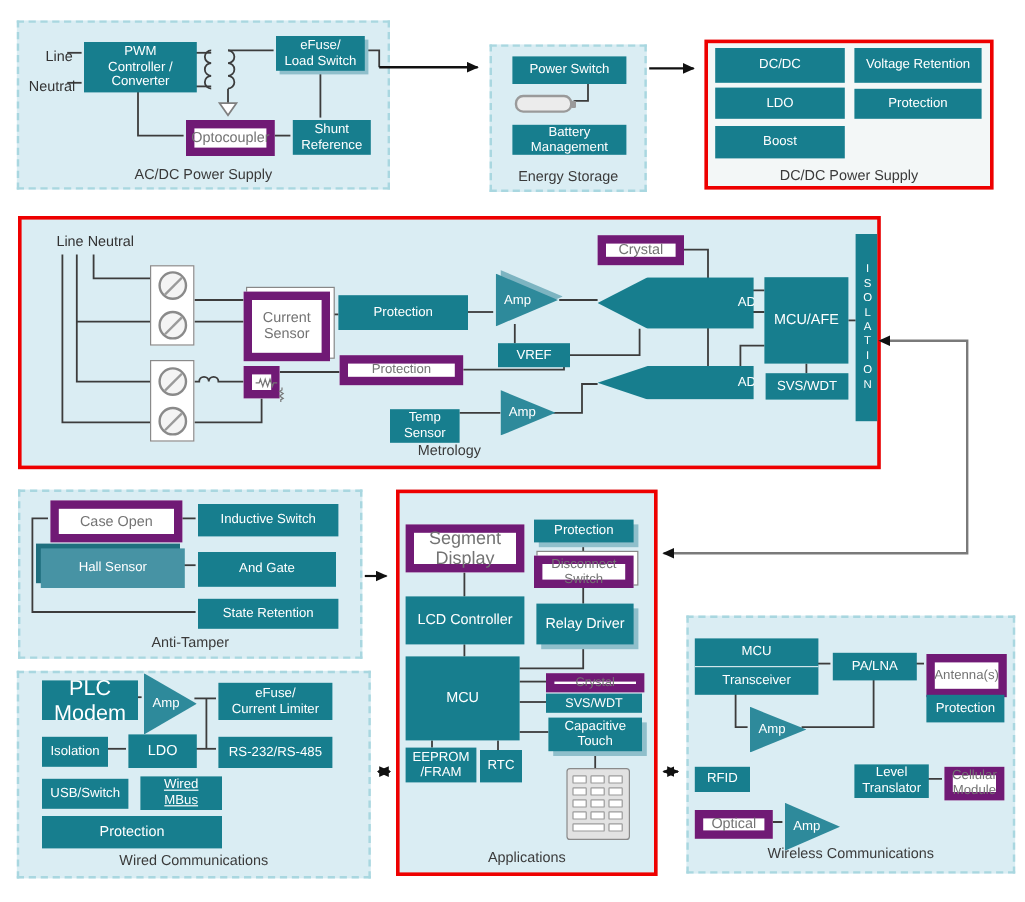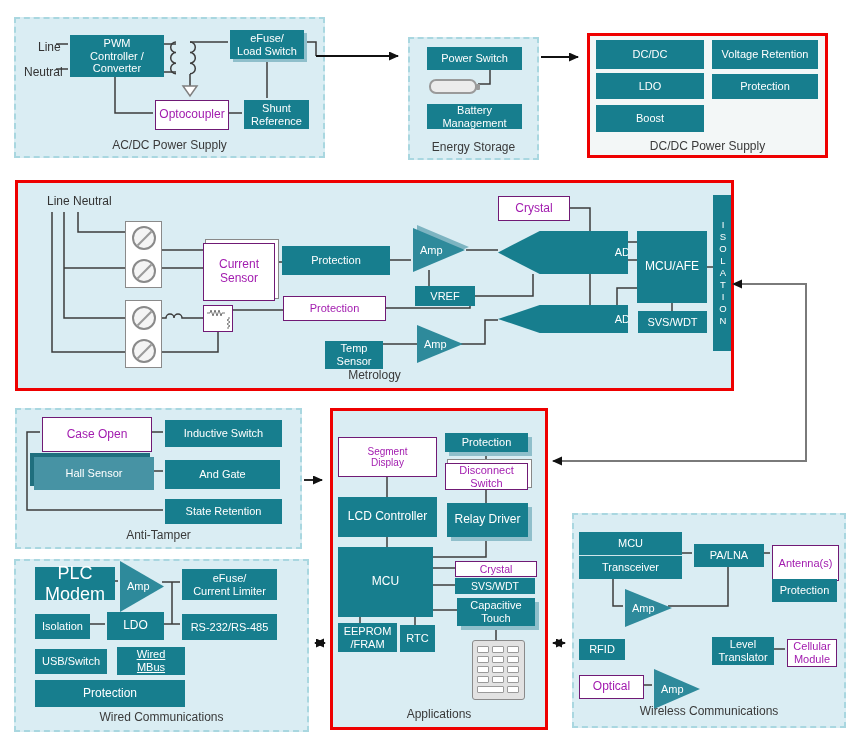--- a/index.html
+++ b/index.html
@@ -8,21 +8,21 @@
     font-family:"Liberation Sans","DejaVu Sans",sans-serif;overflow:hidden;
   }
   .sec{position:absolute;background:#DAEDF3;border:2px dashed #A9D7E0;box-sizing:border-box;}
   .sec.red{border:3px solid #EE0000;}
   .sec.graybg{background:#F3F7F7;}
   .sec-title{position:absolute;left:0;right:0;bottom:4px;text-align:center;
     color:#3a3a3a;font-size:12px;z-index:2;}
   .box{position:absolute;background:#177E8E;color:#fff;font-size:11px;line-height:1.15;
     display:flex;align-items:center;justify-content:center;text-align:center;
     white-space:pre-line;z-index:2;box-sizing:border-box;padding:1px 2px;}
-  .wbox{background:#fff;border:1px solid #701a75;color:#a21caf;}
+  .wbox{background:#fff;border:7px solid #701a75;color:#737373;}
   .stack-w{box-shadow:3px -3px 0 0 #fff,3px -3px 0 1px #888;}
   .stack-t{box-shadow:4px 4px 0 0 #8FBFCB;}
   .hall{background:#4793A4;box-shadow:-4px -4px 0 0 #1F6F7E;}
   .tri{clip-path:polygon(0 0,100% 50%,0 100%);background:#2E8A9B;
     justify-content:flex-start;padding-left:7px;}
   .tri-bg{clip-path:polygon(0 0,100% 50%,0 100%);background:#7DB4C1;z-index:2;position:absolute;}
   .adc{clip-path:polygon(0 50%,32% 0,100% 0,100% 100%,32% 100%);padding-left:18%;}
   .vbar{writing-mode:vertical-rl;text-orientation:upright;font-size:9.5px;
     letter-spacing:1px;padding:4px 0;}
   .tag{position:absolute;color:#333;font-size:12px;z-index:2;white-space:nowrap;}
@@ -118,21 +118,21 @@
 <div class="sec" style="left:15px;top:408px;width:287px;height:141px;">
   <div class="box wbox" style="left:25px;top:7px;width:110px;height:35px;font-size:12px;">Case Open</div>
   <div class="box" style="left:148px;top:10px;width:117px;height:27px;">Inductive Switch</div>
   <div class="box hall" style="left:17px;top:47px;width:120px;height:33px;">Hall Sensor</div>
   <div class="box" style="left:148px;top:50px;width:115px;height:29px;">And Gate</div>
   <div class="box" style="left:148px;top:89px;width:117px;height:25px;">State Retention</div>
   <div class="sec-title" style="bottom:5px;">Anti-Tamper</div>
 </div>
 
 <div class="sec red" style="left:330px;top:408px;width:218px;height:322px;">
-  <div class="box wbox" style="left:5px;top:26px;width:99px;height:40px;font-size:10px;">Segment
+  <div class="box wbox" style="left:5px;top:26px;width:99px;height:40px;font-size:15px;">Segment
 Display</div>
   <div class="box stack-t" style="left:112px;top:22px;width:83px;height:19px;">Protection</div>
   <div class="box wbox stack-w" style="left:112px;top:52px;width:83px;height:27px;">Disconnect
 Switch</div>
   <div class="box" style="left:5px;top:86px;width:99px;height:40px;font-size:12px;">LCD Controller</div>
   <div class="box stack-t" style="left:114px;top:92px;width:81px;height:34px;font-size:12px;">Relay Driver</div>
   <div class="box" style="left:5px;top:136px;width:95px;height:70px;font-size:12px;">MCU</div>
   <div class="box wbox small" style="left:122px;top:150px;width:82px;height:16px;">Crystal</div>
   <div class="box small" style="left:122px;top:167px;width:80px;height:16px;">SVS/WDT</div>
   <div class="box stack-t" style="left:124px;top:187px;width:78px;height:28px;">Capacitive

